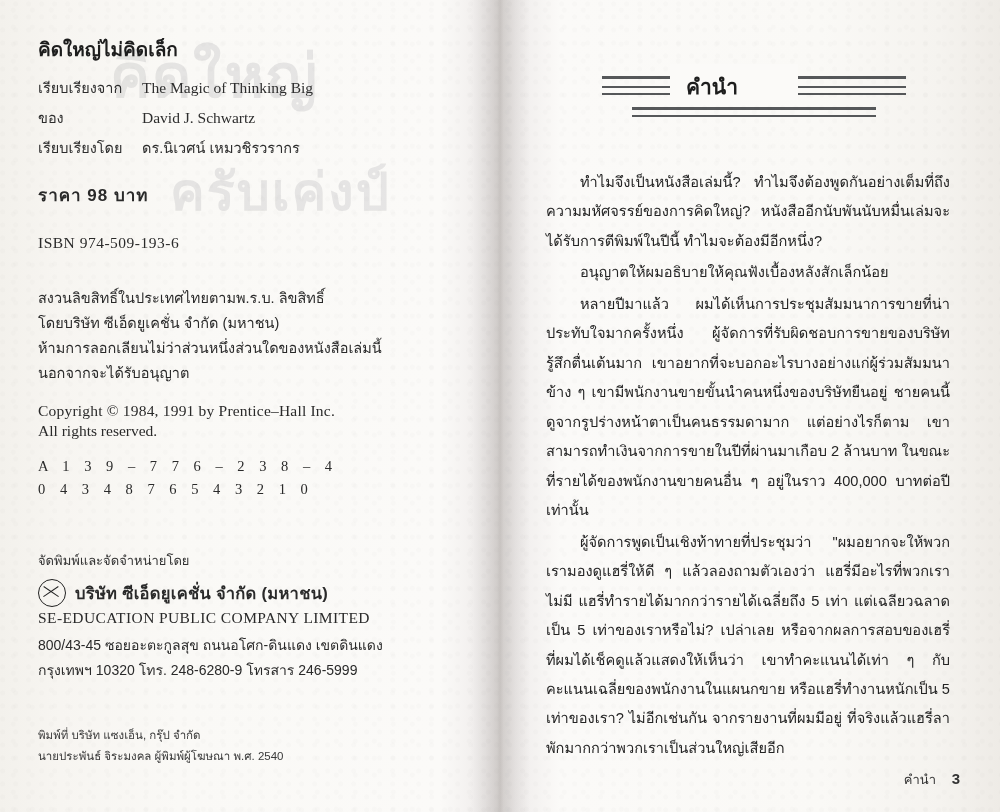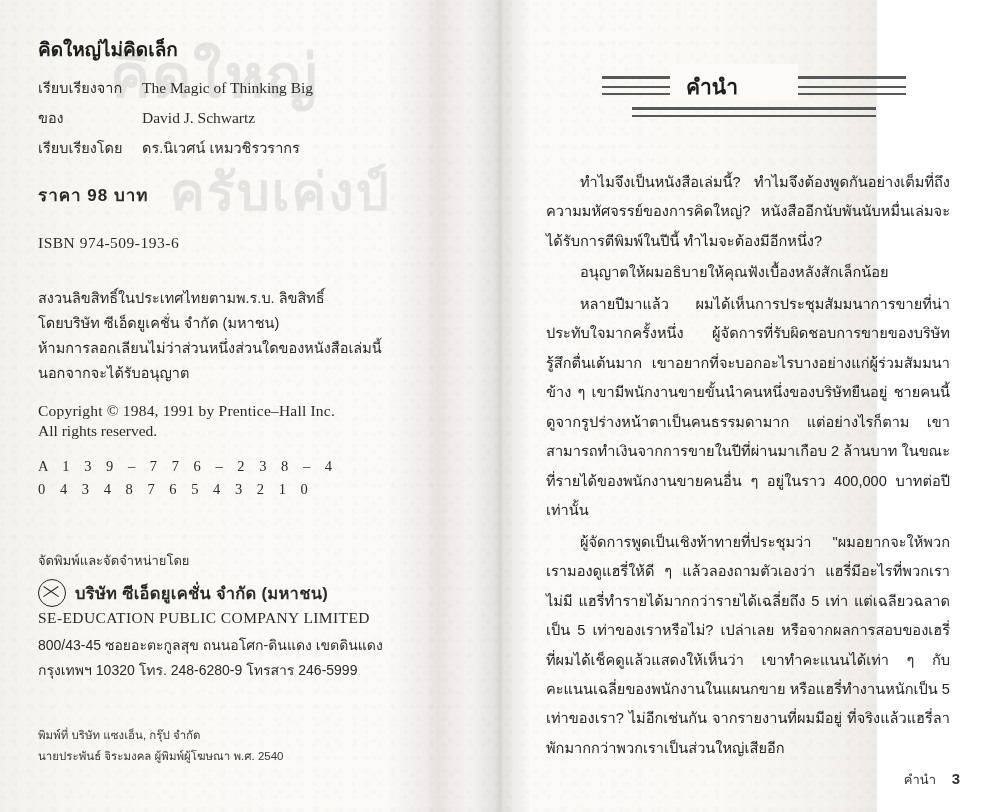--- a/index.html
+++ b/index.html
@@ -9,27 +9,26 @@
   body {
     width: 1000px;
     height: 812px;
     background: #ffffff;
     font-family: "Liberation Serif", serif;
     color: #2a2a2a;
     overflow: hidden;
   }
   .spread {
     position: relative;
-    width: 860px;
+    width: 1000px;
     height: 812px;
     background: linear-gradient(90deg,
         #f3f1ec 0%, #f7f5f1 6%, #faf9f6 18%,
         #fbfaf8 44%, #efeceb 48.5%, #e6e2e0 50%, #efeceb 51.5%,
         #fbfaf8 56%, #faf9f6 82%, #f5f3ef 94%, #eeebe6 100%);
-    padding-left: 17px;
   }
   .page-shadow-left {
     position: absolute;
     top: 0; left: 470px; width: 60px; height: 812px;
     background: linear-gradient(90deg, rgba(120,115,110,0) 0%, rgba(120,115,110,0.20) 45%, rgba(120,115,110,0.28) 50%, rgba(120,115,110,0.18) 56%, rgba(120,115,110,0) 100%);
     pointer-events: none;
   }
   .grain {
     position: absolute;
     inset: 0;

